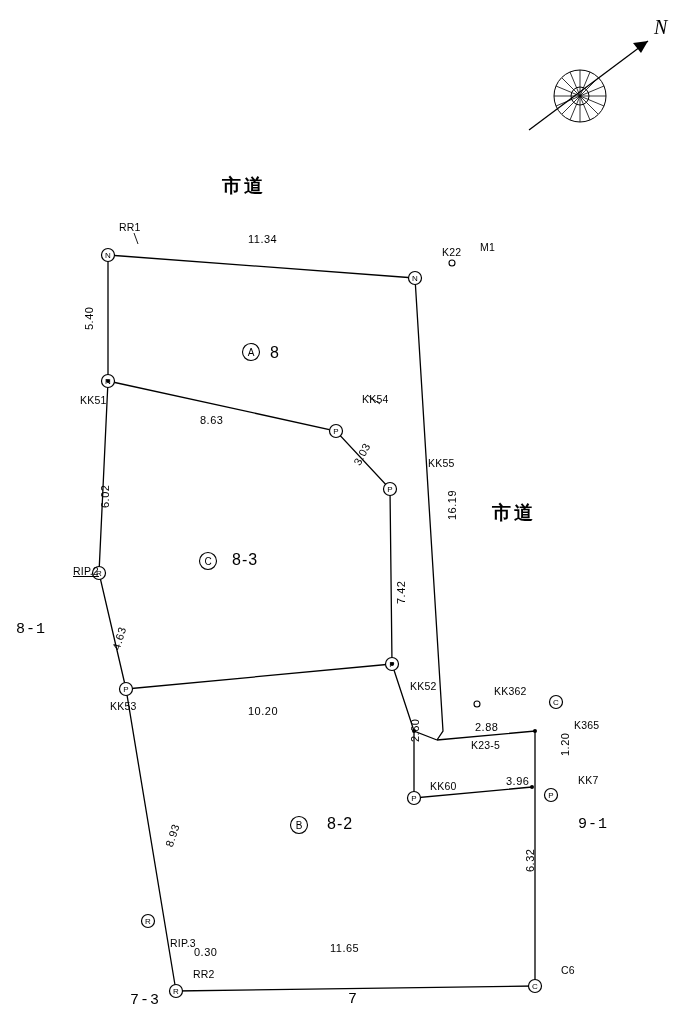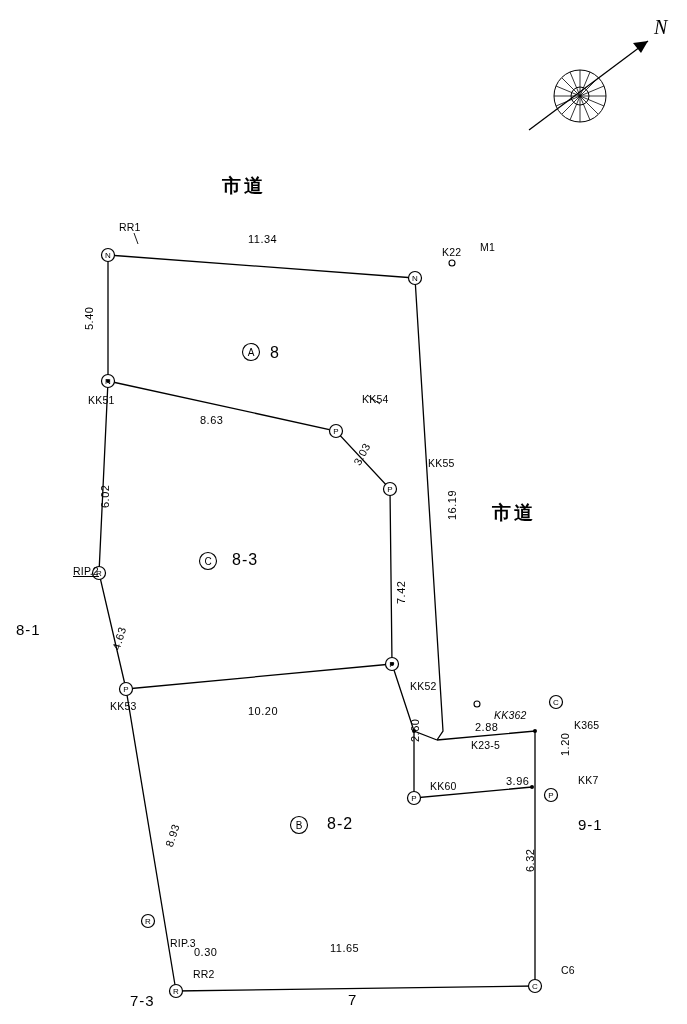--- a/index.html
+++ b/index.html
@@ -51,20 +51,21 @@
     font-size: 15px;
     letter-spacing: 1px;
   }
   .parcel.big {
     font-size: 16px;
   }
   
   .outer {
     font-size: 15px;
     letter-spacing: 1px;
+    font-family: Liberation Mono, monospace;
   }
   
   .road {
     font-size: 19px;
     font-weight: bold;
     letter-spacing: 3px;
     font-family: "DejaVu Sans", sans-serif;
   }
 </style>
 </head>
@@ -178,27 +179,27 @@
   <div class="lbl parcel big" style="left:318px; top:816px;margin-left:9px;">8-2</div>
 
   <div class="lbl outer" style="left:16px; top:622px;">8-1</div>
   <div class="lbl outer" style="left:578px; top:817px;">9-1</div>
   <div class="lbl outer" style="left:130px; top:993px;">7-3</div>
   <div class="lbl outer" style="left:348px; top:992px;">7</div>
 
   <div class="lbl pt-name" style="left:83px; top:222px;">RR1</div>
   <div class="lbl pt-name" style="left:406px; top:247px;">K22</div>
   <div class="lbl pt-name" style="left:444px; top:242px;">M1</div>
-  <div class="lbl pt-name" style="left:52px; top:395px;">KK51</div>
+  <div class="lbl pt-name" style="left:44px; top:395px;">KK51</div>
   <div class="lbl pt-name" style="left:326px; top:394px;">KK54</div>
   <div class="lbl pt-name" style="left:392px; top:458px;">KK55</div>
   <div class="lbl pt-name" style="left:37px; top:566px;text-decoration:underline;">RIP.2</div>
   <div class="lbl pt-name" style="left:74px; top:701px;">KK53</div>
   <div class="lbl pt-name" style="left:374px; top:681px;">KK52</div>
-  <div class="lbl pt-name" style="left:458px; top:710px;font-style:italic;">KK362</div>
+  <div class="lbl pt-name" style="left:458px; top:686px;">KK362</div>
   <div class="lbl pt-name" style="left:538px; top:720px;">K365</div>
   <div class="lbl pt-name" style="left:435px; top:740px;">K23-5</div>
   <div class="lbl pt-name" style="left:542px; top:775px;">KK7</div>
   <div class="lbl pt-name" style="left:394px; top:781px;">KK60</div>
   <div class="lbl pt-name" style="left:134px; top:938px;">RIP.3</div>
   <div class="lbl pt-name" style="left:157px; top:969px;">RR2</div>
   <div class="lbl pt-name" style="left:525px; top:965px;">C6</div>
 
   <div class="lbl dim" style="left:248px; top:234px;">11.34</div>
   <div class="lbl dim" style="left:200px; top:415px;">8.63</div>

